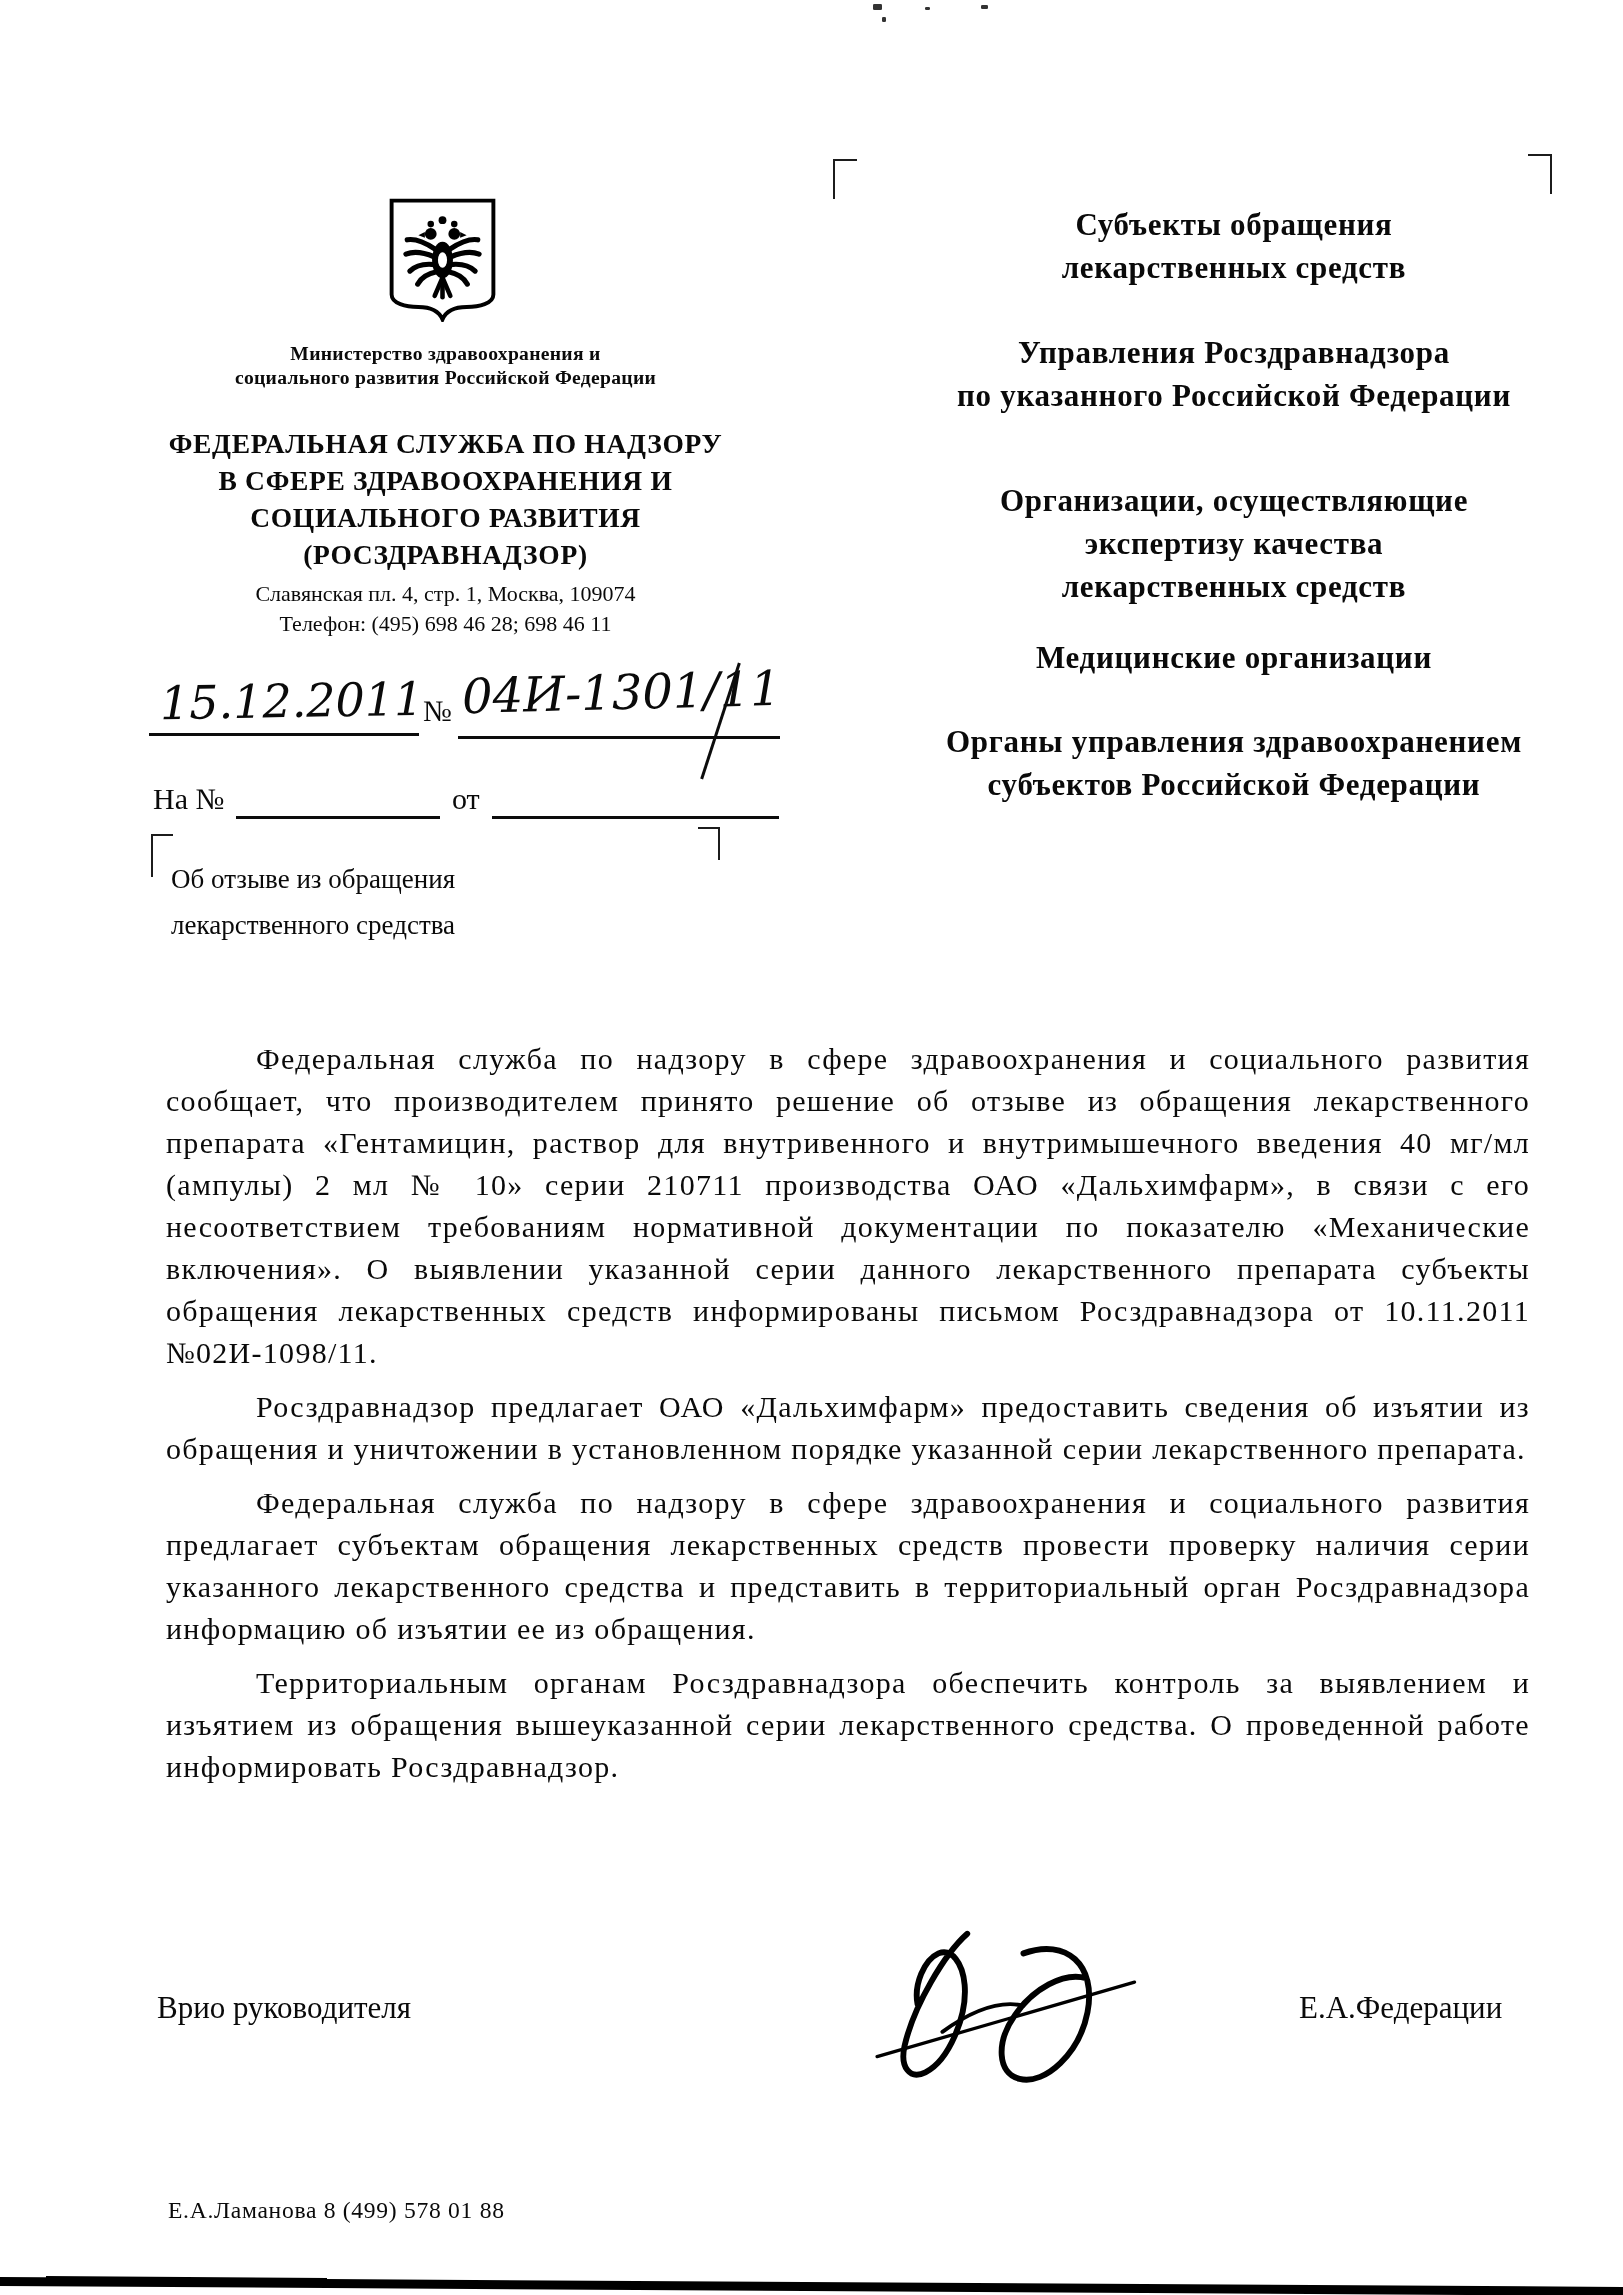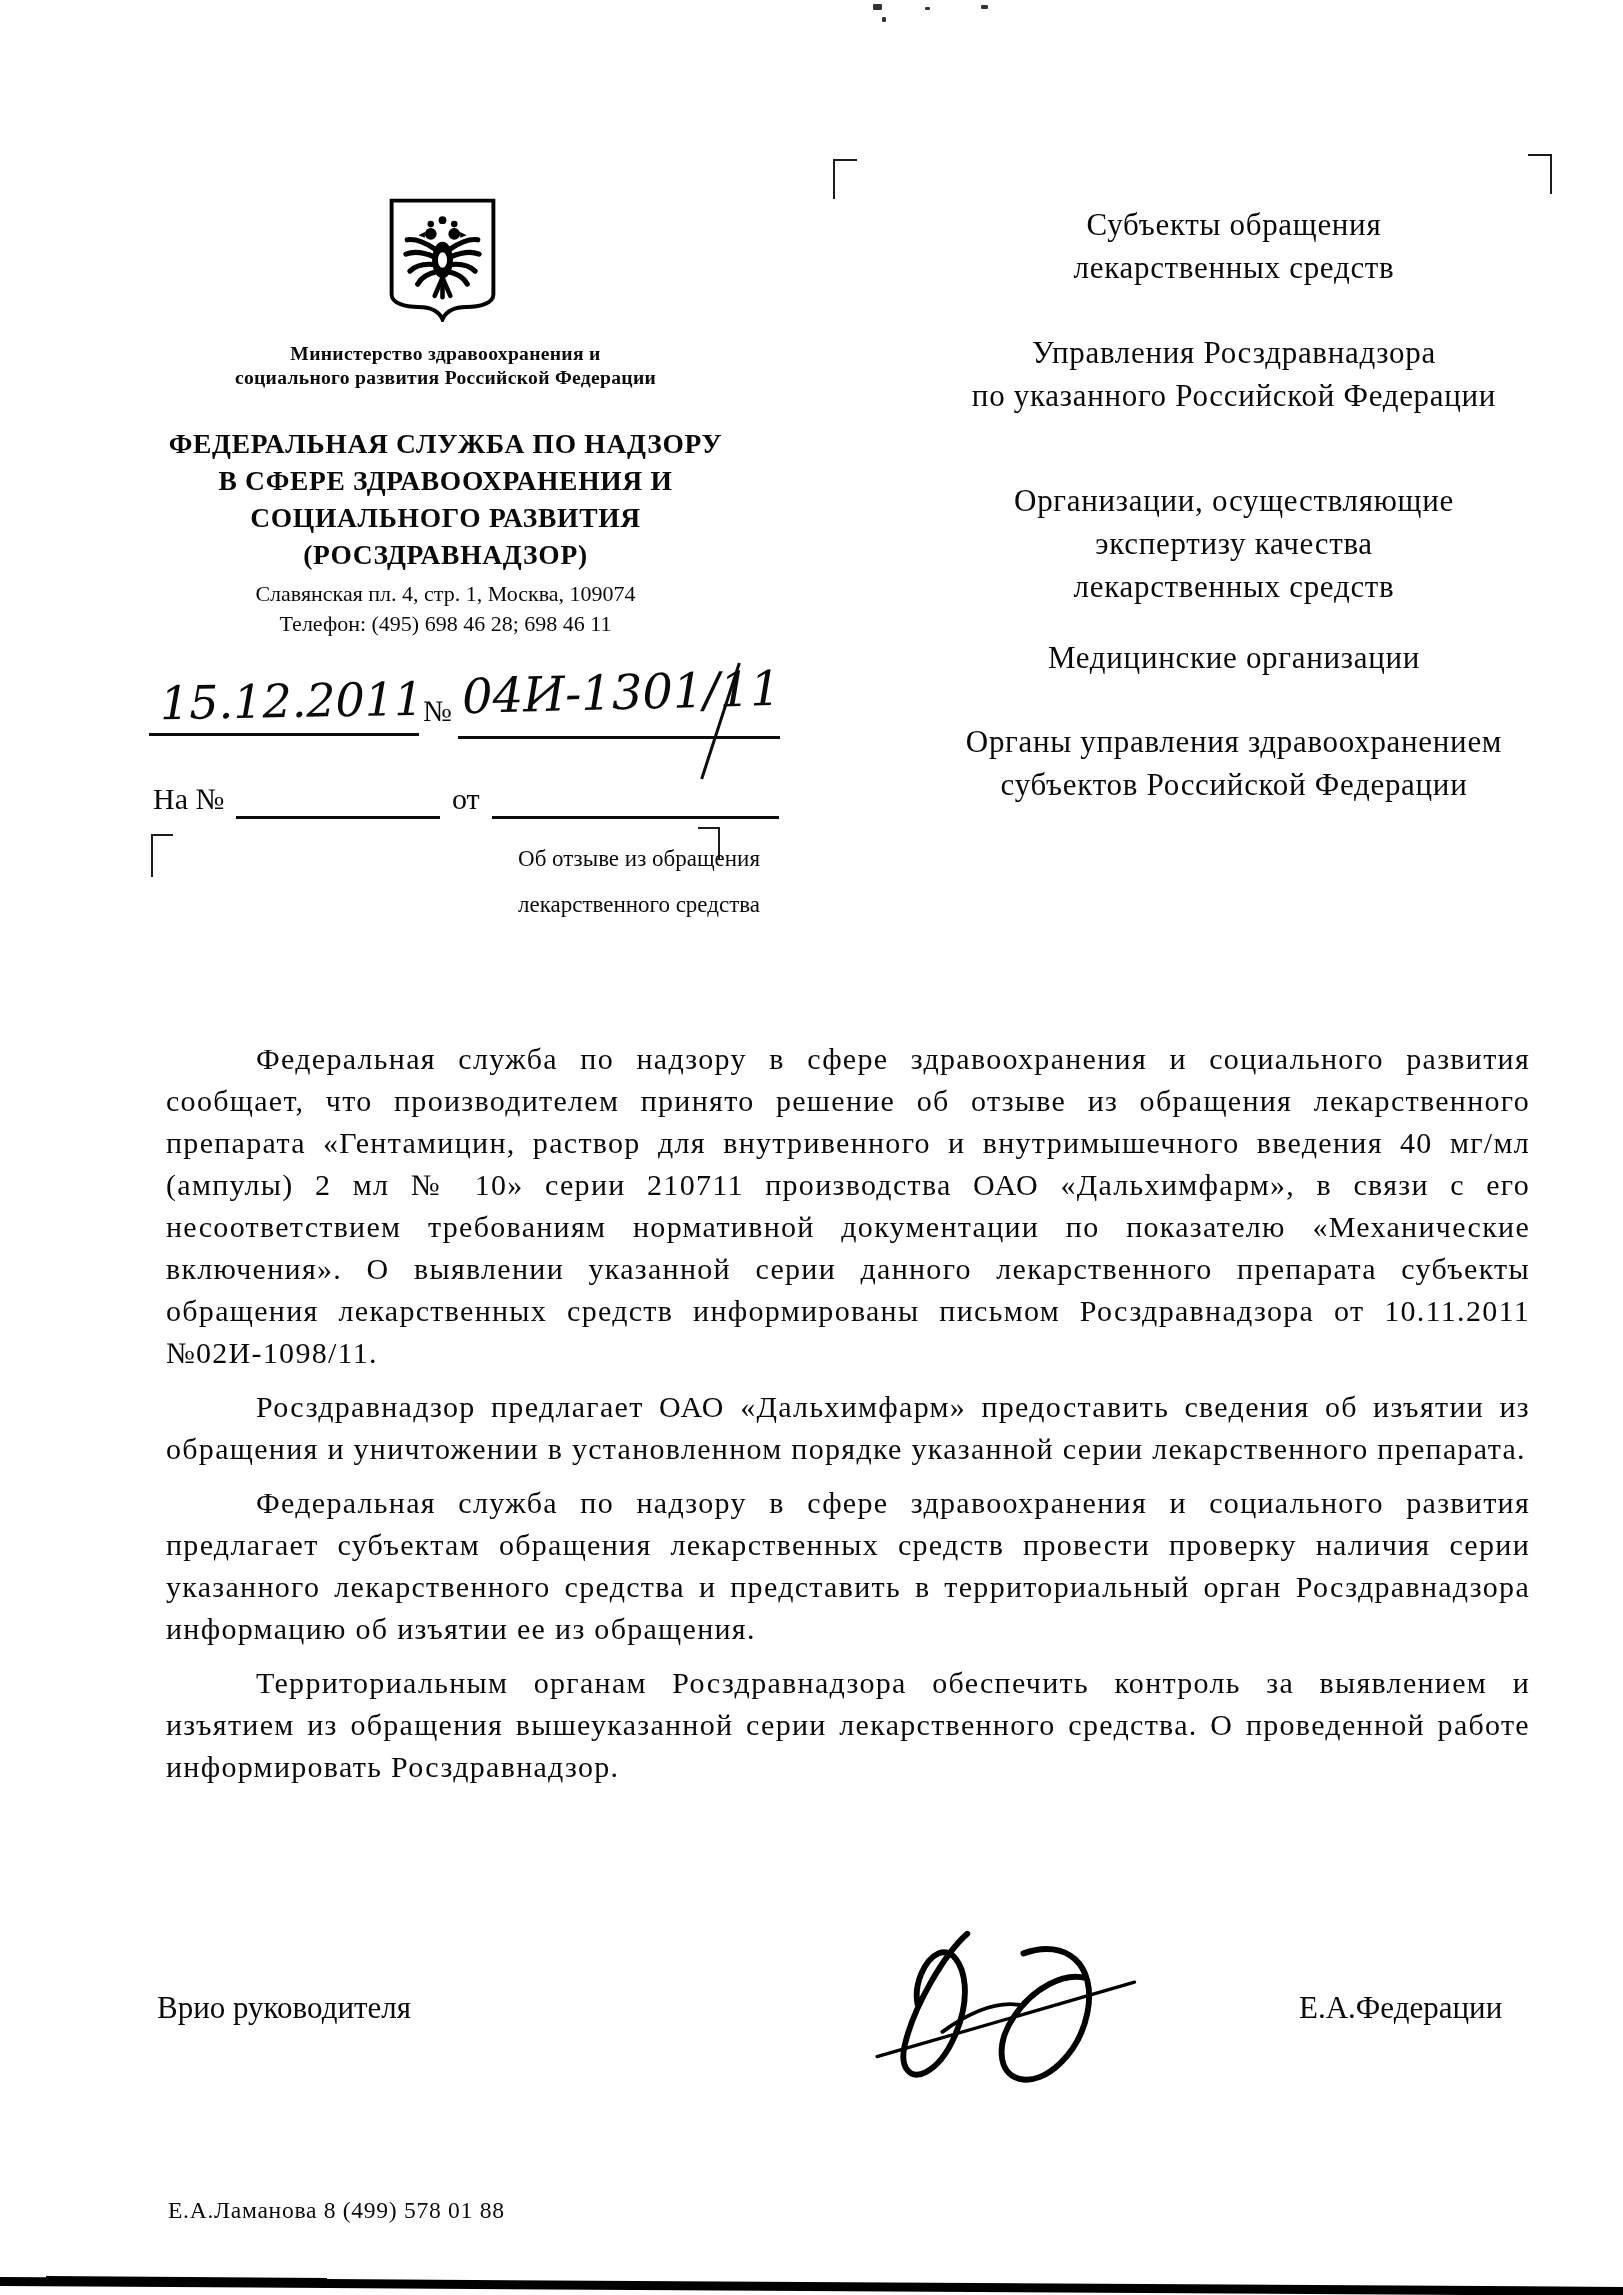--- a/index.html
+++ b/index.html
@@ -22,23 +22,23 @@
   .rule{background:#0c0c0c;height:2.6px;}
   .no-label{left:423px;top:694px;font-size:30px;}
   .na-label{left:153px;top:782px;font-size:30px;}
   .ot-label{left:452px;top:782px;font-size:30px;}
   .slash{left:719px;top:660px;width:3.3px;height:122px;background:#0c0c0c;transform:rotate(18deg);}
   
   .mark{border-color:#1c1c1c;}
   .mark.tl{border-left:2.6px solid #1c1c1c;border-top:2.6px solid #1c1c1c;}
   .mark.tr{border-right:2.6px solid #1c1c1c;border-top:2.6px solid #1c1c1c;}
   
-  .subject{left:171px;top:836px;width:589px;font-size:23px;line-height:46px;text-align:right;}
+  .subject{left:171px;top:856px;width:589px;font-size:27px;line-height:46px;}
   
-  .rgroup{left:851px;width:766px;text-align:center;font-size:31px;line-height:43px;letter-spacing:0.7px;}
+  .rgroup{left:851px;width:766px;text-align:center;font-size:31px;line-height:43px;letter-spacing:0.7px;font-weight:bold;}
   
   .body-block{left:154px;top:1026px;width:1388px;}
   .body-block p{margin:12px;text-indent:90px;text-align:justify;font-size:30px;line-height:42px;letter-spacing:1.3px;}
   
   .sig-title{left:157px;top:1990px;font-size:31px;}
   .sig-name{left:1299px;top:1990px;font-size:31px;}
   .sig-scribble{left:864px;top:1922px;width:281px;height:183px;}
   
   .executor{left:168px;top:2197px;font-size:23.6px;letter-spacing:0.7px;}
   .bottom-bar{left:-6.5px;top:2282px;width:1636px;height:9.2px;background:#000;transform:rotate(.35deg);}

